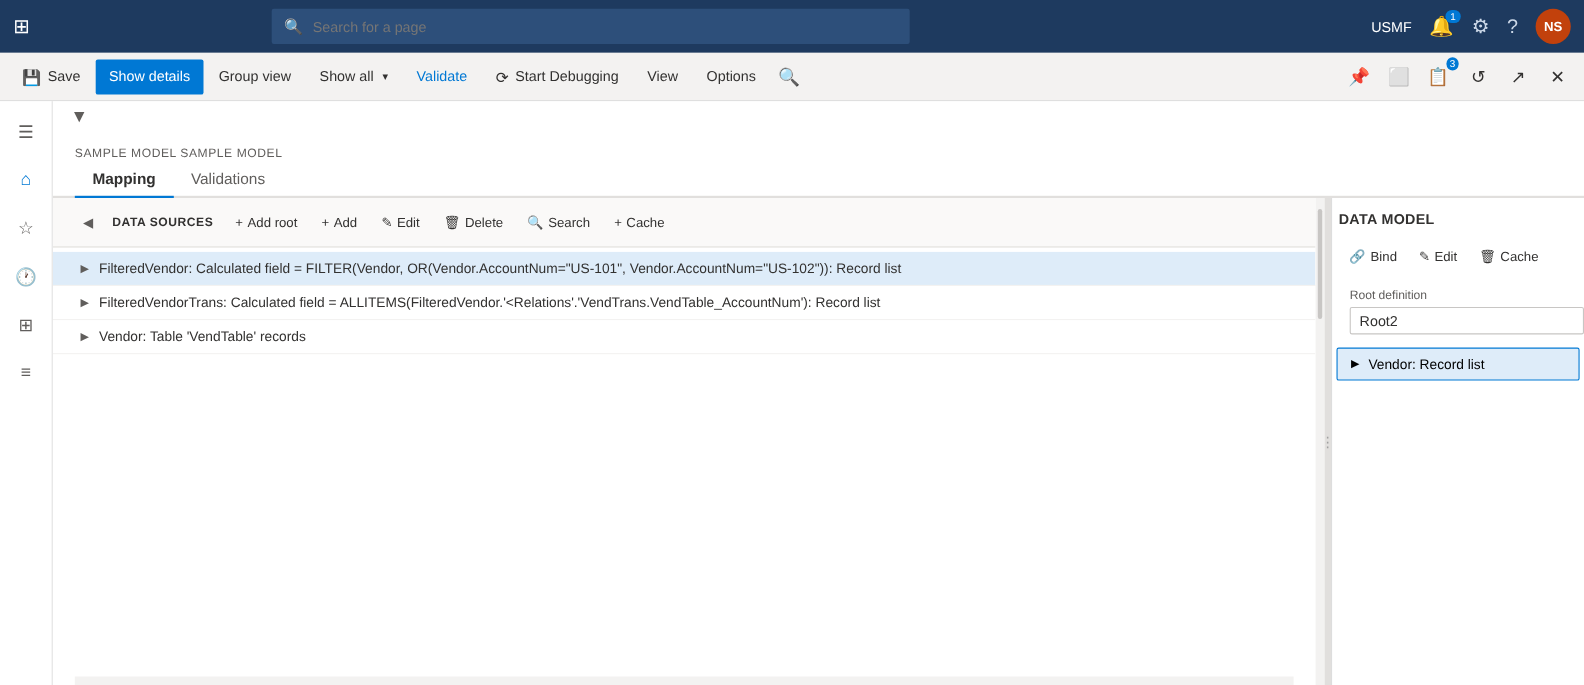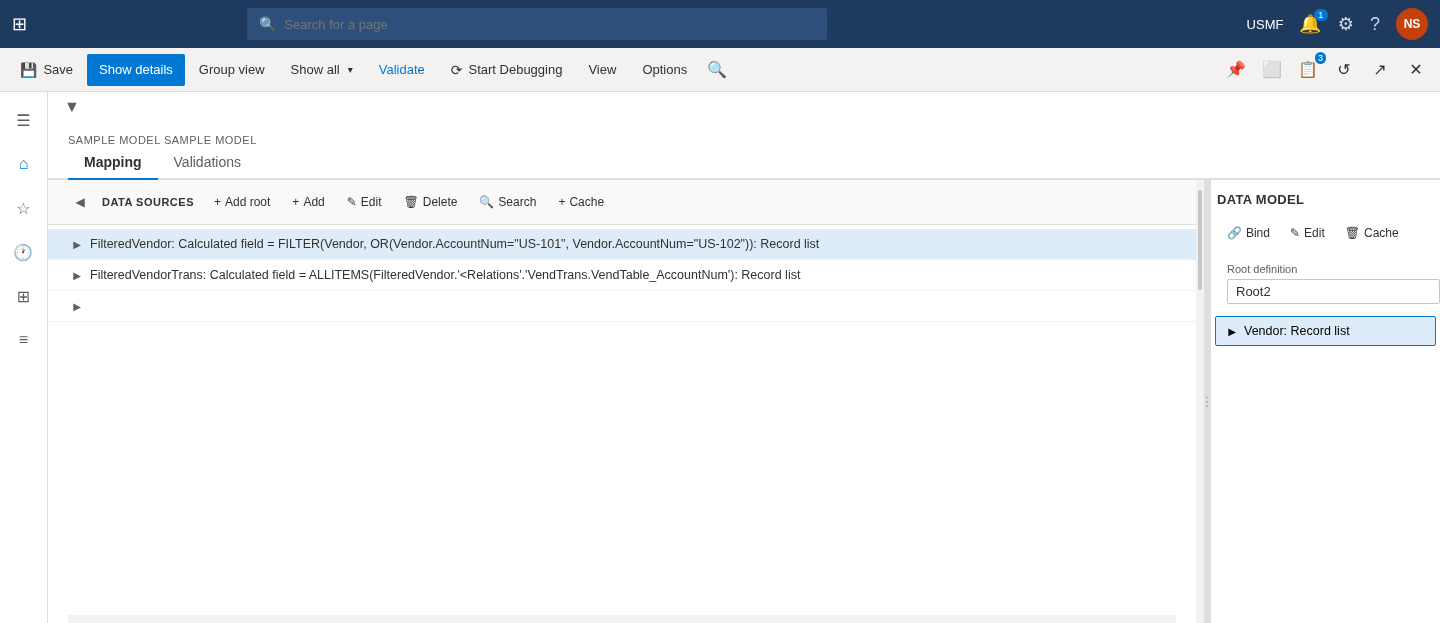--- a/index.html
+++ b/index.html
@@ -496,20 +496,21 @@
           <div class="tree-item selected">
             <span class="expand-arrow">▶</span>
             <span class="item-text">FilteredVendor: Calculated field = FILTER(Vendor, OR(Vendor.AccountNum="US-101", Vendor.AccountNum="US-102")): Record list</span>
           </div>
           <div class="tree-item">
             <span class="expand-arrow">▶</span>
             <span class="item-text">FilteredVendorTrans: Calculated field = ALLITEMS(FilteredVendor.'&lt;Relations'.'VendTrans.VendTable_AccountNum'): Record list</span>
           </div>
           <div class="tree-item">
             <span class="expand-arrow">▶</span>
+            <span class="item-text">Vendor: Table 'VendTable' records</span>
           </div>
         </div>
 
         <div class="h-scrollbar"></div>
       </div>
 
       <div class="ds-scroll">
         <div class="ds-scroll-thumb"></div>
       </div>
 

